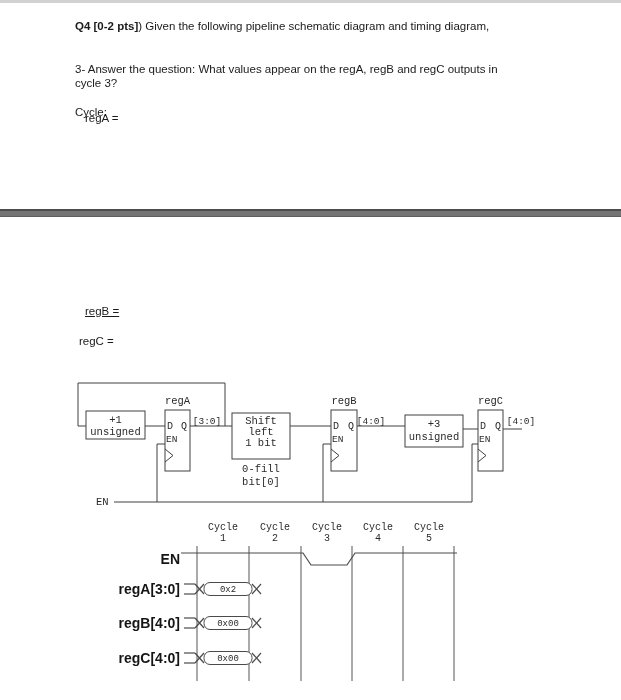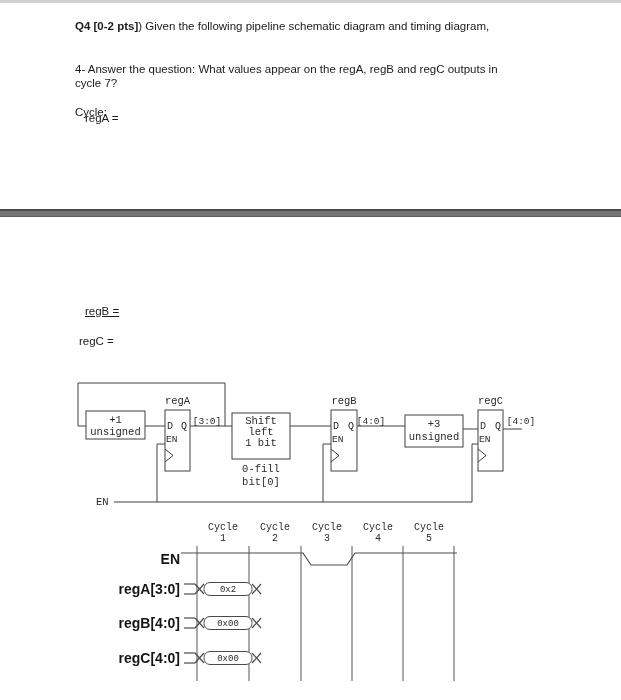--- a/index.html
+++ b/index.html
@@ -24,22 +24,22 @@
 </style>
 </head>
 <body>
 
 <div class="canvas">
   <div class="top-edge"></div>
 
   <div class="doc-line" style="left:75px;top:20px;">
     <span class="b">Q4 [0-2 pts]</span><span>) Given the following pipeline schematic diagram and timing diagram,</span>
   </div>
-  <div class="doc-line" style="left:75px;top:63px;">4- Answer the question: What values appear on the regA, regB and regC outputs in</div>
-  <div class="doc-line" style="left:75px;top:77px;">cycle 7?</div>
+  <div class="doc-line" style="left:75px;top:63px;">3- Answer the question: What values appear on the regA, regB and regC outputs in</div>
+  <div class="doc-line" style="left:75px;top:77px;">cycle 3?</div>
   <div class="doc-line" style="left:75px;top:106px;">Cycle:</div>
   <div class="doc-line" style="left:85px;top:112px;">regA =</div>
 
   <div class="divider"></div>
 
   <div class="doc-line" style="left:85px;top:305px;text-decoration:underline;">regB =</div>
   <div class="doc-line" style="left:79px;top:335px;">regC =</div>
 
   <svg id="schematic" width="475" height="134" viewBox="0 0 475 134">
 

